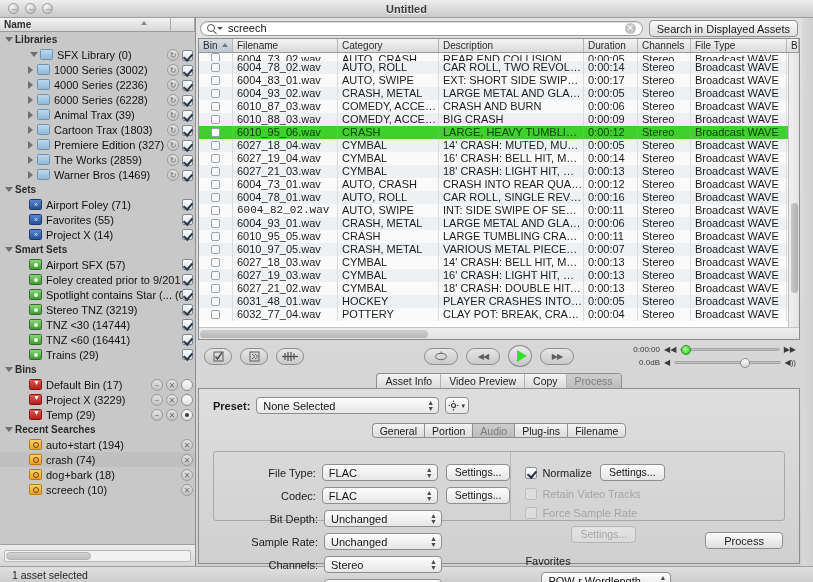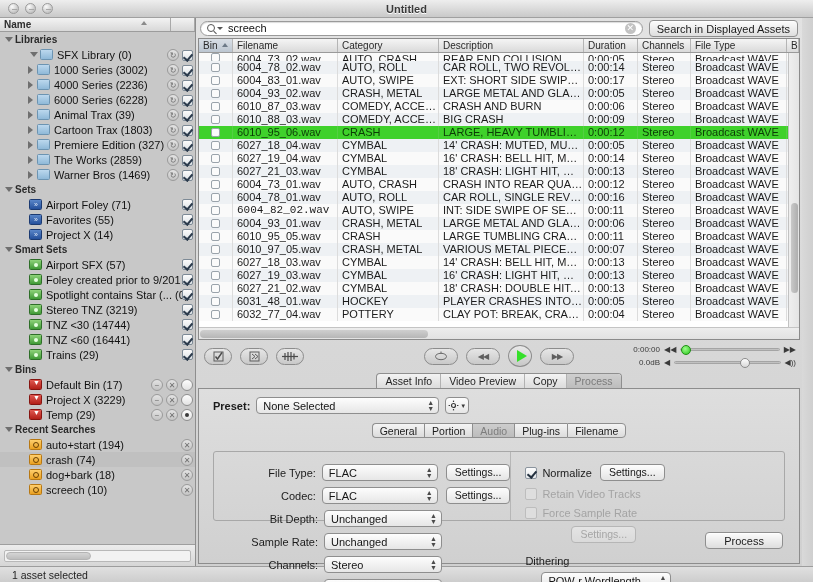--- a/index.html
+++ b/index.html
@@ -925,21 +925,21 @@
                   </div>
                   <div class="crow">
                     <span class="cbx2  dis"></span>
                     <span class="dim">Force Sample Rate</span>
                   </div>
                 </div>
               <div style="margin-left:46px;margin-top:2px;">
                 <button class="sbtn dis" style="margin-left:0;">Settings...</button>
               </div>
               <div class="dith">
-                <div>Dithering</div>
+                <div>Favorites</div>
                 <div class="popup" style="width:130px;margin-top:5px;margin-left:16px;">
                   <span>POW-r Wordlength...</span>
                   <span class="arrows">▲<br>▼</span>
                 </div>
               </div>
             </div>
           </div>
         </div>
 
         <div class="processbtn">

